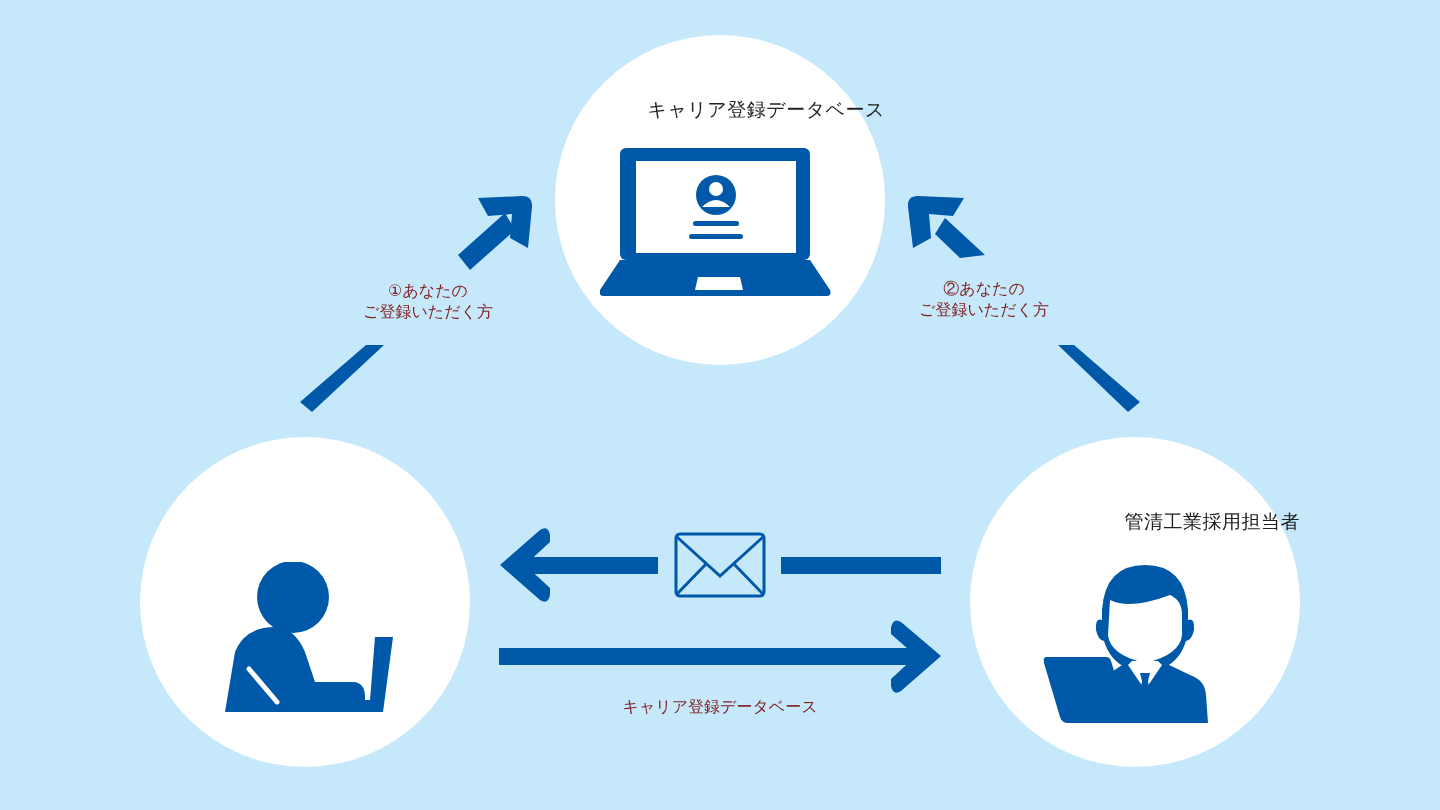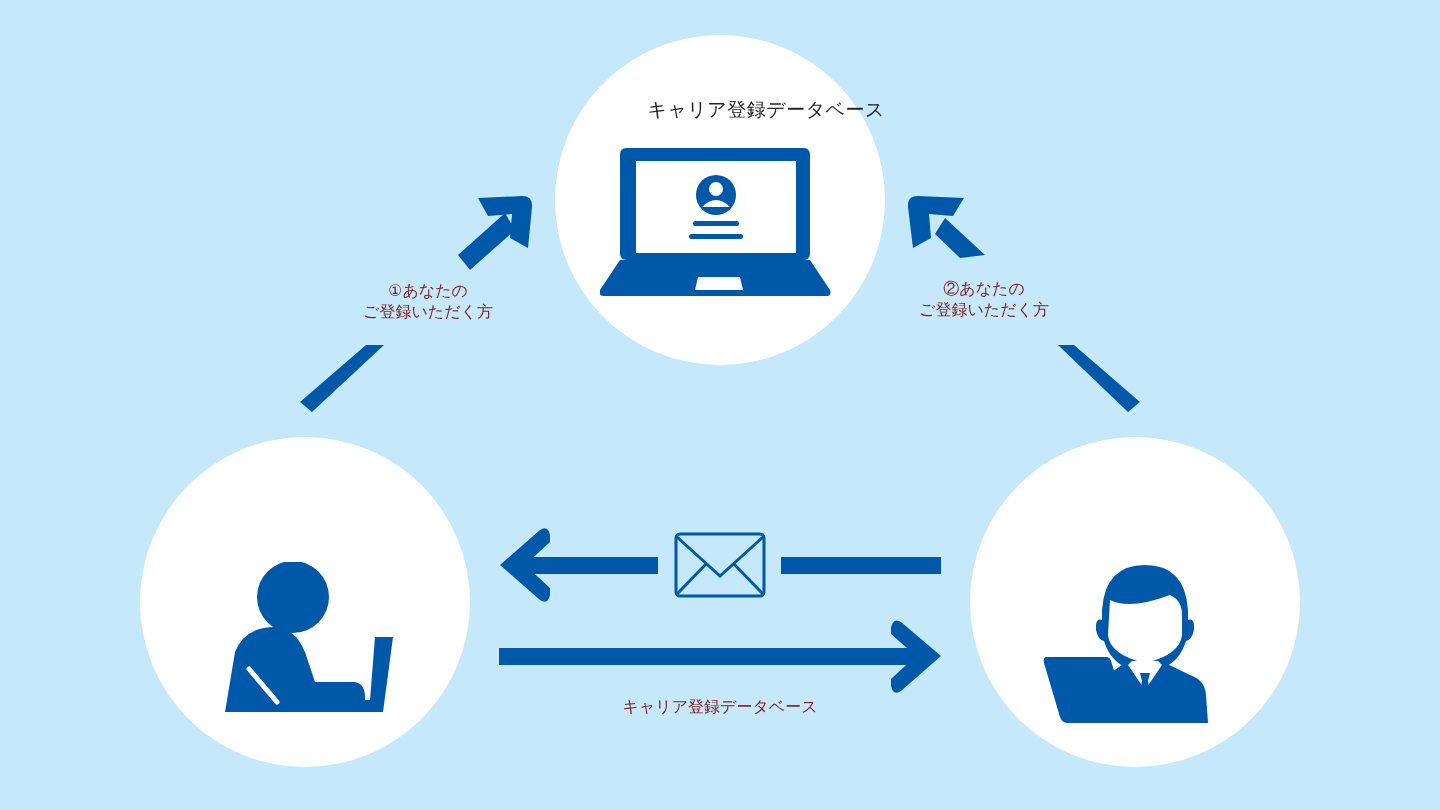--- a/index.html
+++ b/index.html
@@ -31,20 +31,21 @@
 <div class="circle" style="left:140px; top:437px;">
   <svg width="200" height="160" style="position:absolute; left:75px; top:125px;" viewBox="0 0 200 160">
     <circle cx="78" cy="35" r="36" fill="#0058a8"></circle>
     <path d="M10 150 L20 90 Q30 65 60 65 Q80 66 90 90 L100 120 L140 120 Q150 122 150 135 L150 150 Z" fill="#0058a8"></path>
     <path d="M34 107 L62 140" stroke="#ffffff" stroke-width="5" stroke-linecap="round"></path>
     <path d="M160 75 L178 75 L168 150 L100 150 L100 138 L155 138 Z" fill="#0058a8"></path>
   </svg>
 </div>
 
 <div class="circle" style="left:970px; top:437px;">
+  <div class="node-title" style="top:72px;">管清工業採用担当者</div>
   <svg width="200" height="170" style="position:absolute; left:70px; top:118px;" viewBox="0 0 200 170">
     <path d="M105 10 Q145 10 148 55 L148 65 Q155 62 154 75 Q152 85 146 86 Q140 105 125 112 L85 112 Q70 105 64 86 Q58 85 56 75 Q55 62 62 65 L62 55 Q65 10 105 10 Z" fill="#0058a8"></path>
     <path d="M70 45 Q90 55 130 40 Q142 45 142 60 L142 80 Q140 100 105 108 Q70 100 68 80 Z" fill="#ffffff"></path>
     <path d="M60 125 L85 108 L105 118 L125 108 L150 120 Q165 125 166 140 L168 168 L70 168 L60 135 Z" fill="#0058a8"></path>
     <path d="M88 110 L105 135 L122 110 L118 106 L92 106 Z" fill="#ffffff"></path>
     <path d="M100 118 L110 118 L108 126 L112 150 L105 158 L98 150 L102 126 Z" fill="#0058a8"></path>
     <path d="M6 102 L66 102 Q70 102 71 106 L82 142 L100 142 Q106 142 106 148 L106 168 L28 168 Q22 168 20 162 L4 108 Q3 102 6 102 Z" fill="#0058a8"></path>
   </svg>
 </div>
 

